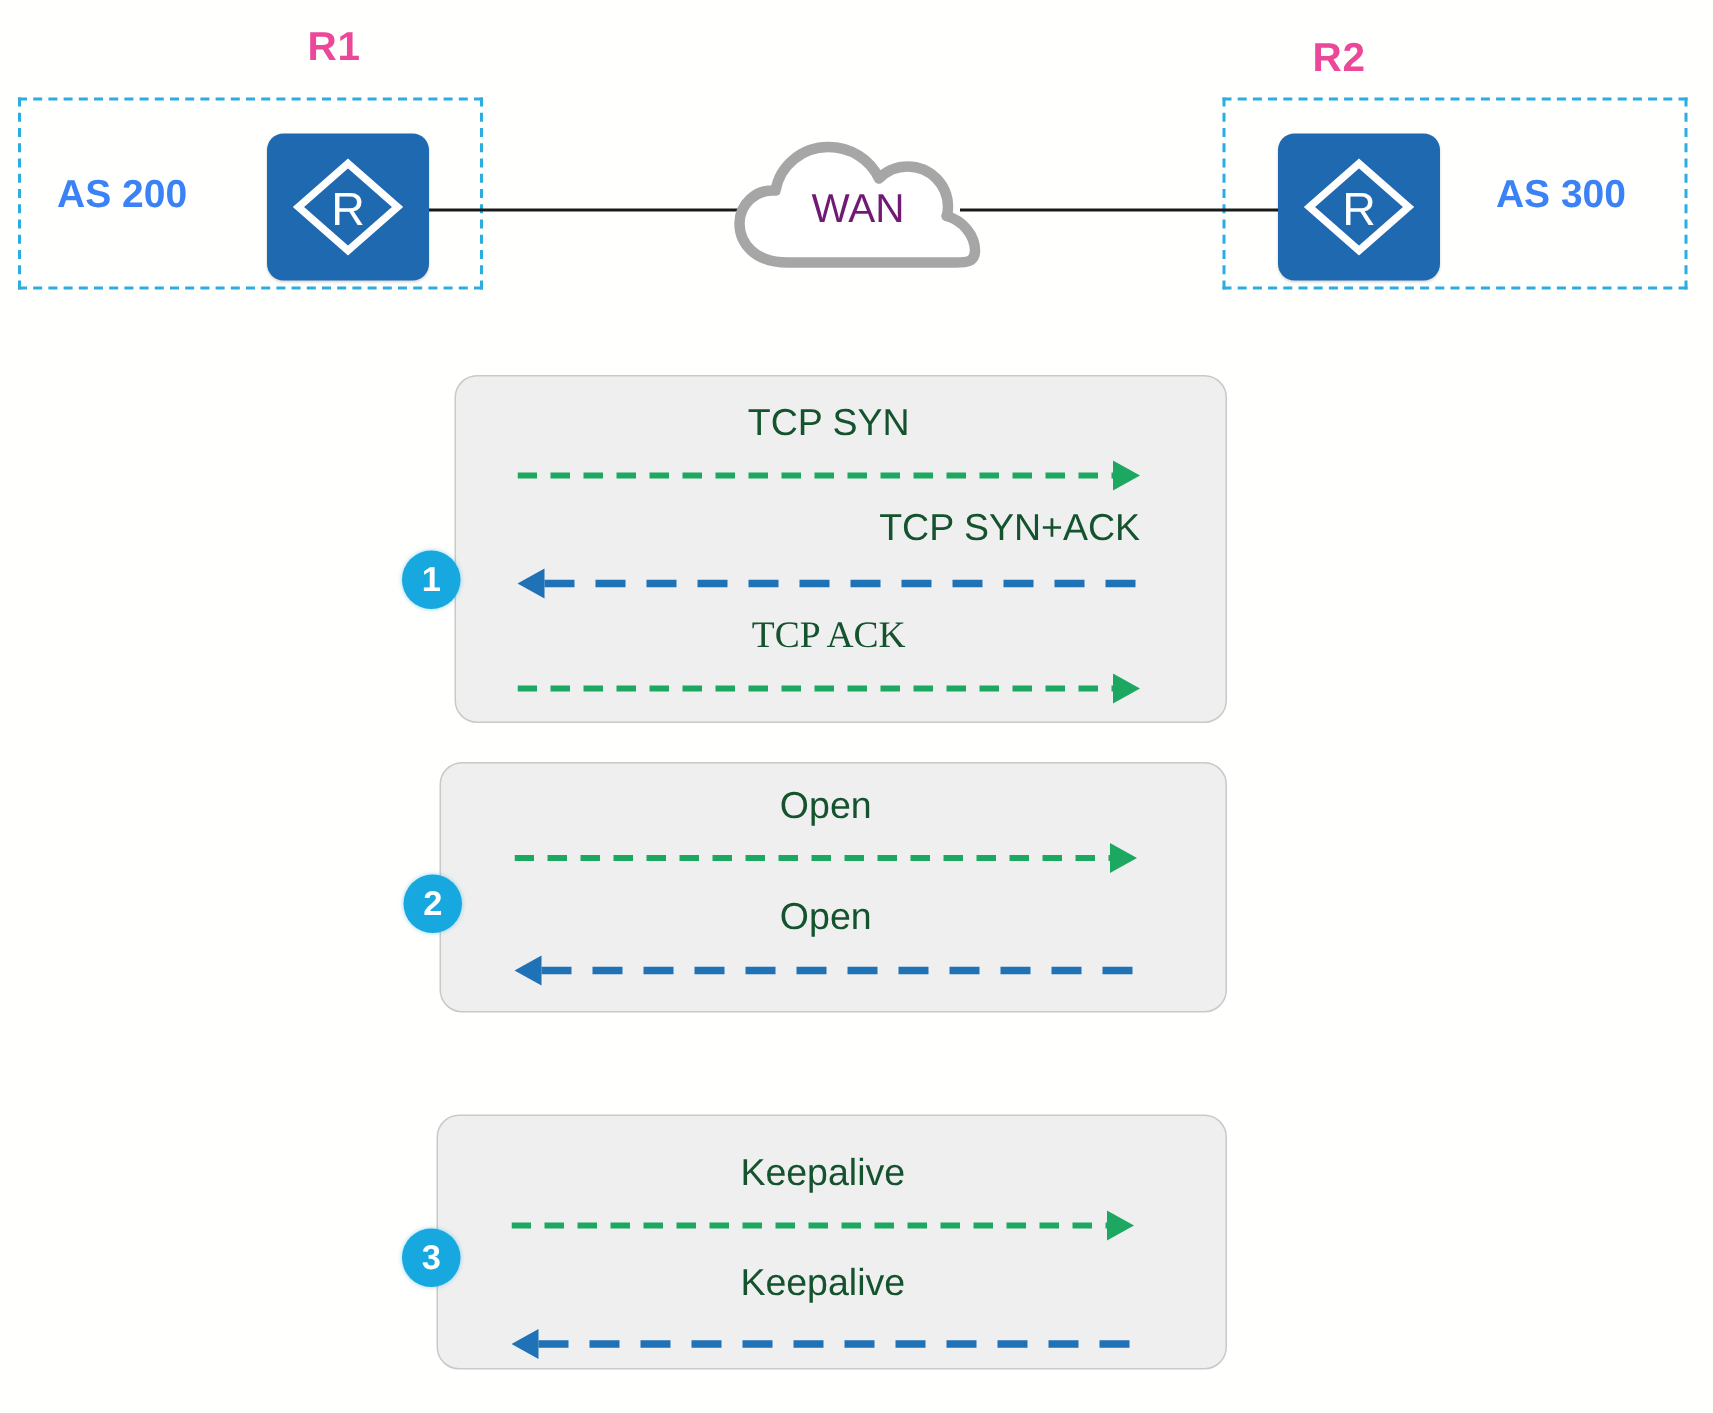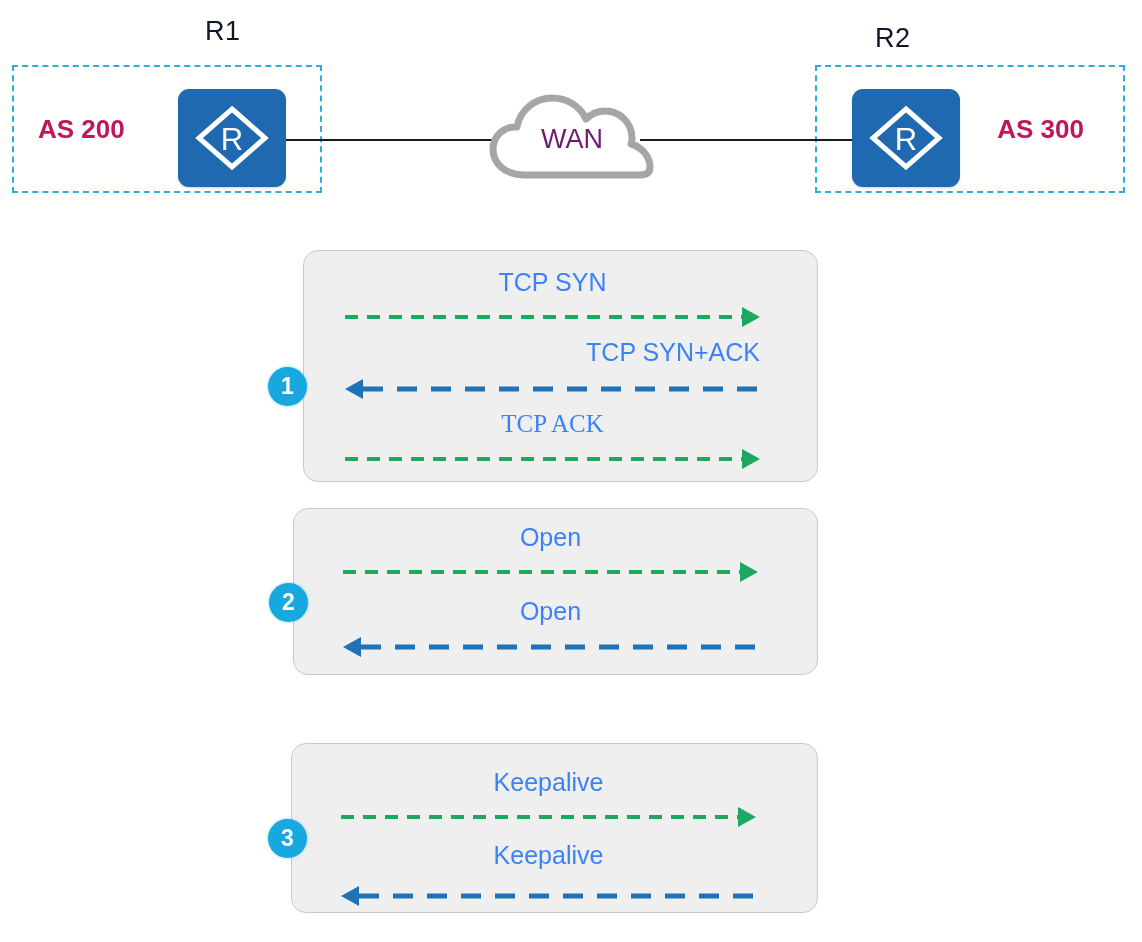--- a/index.html
+++ b/index.html
@@ -14,43 +14,43 @@
     font-family: "Liberation Sans", sans-serif;
     overflow: hidden;
   }
 
   
   #topology { position: absolute; left: 0; top: 0; width: 1142px; height: 215px; }
 
   .router-label {
     position: absolute;
     font-size: 27px;
-    font-weight: normal;
-    color: #0f172a;
+    font-weight: bold;
+    color: #ec4899;
     letter-spacing: 0.5px;
     white-space: nowrap;
   }
   #label-r1 { left: 205px; top: 16px; }
   #label-r2 { left: 875px; top: 23px; }
 
   .as-box {
     position: absolute;
     border: 2px dashed #2badE2;
     box-sizing: border-box;
     display: flex;
     align-items: center;
     background: transparent;
   }
   #as-box-left  { left: 12px;  top: 65px; width: 310px; height: 128px; justify-content: flex-start; }
   #as-box-right { left: 815px; top: 65px; width: 310px; height: 128px; justify-content: flex-end; }
 
   .as-label {
     font-size: 26px;
     font-weight: bold;
-    color: #be185d;
+    color: #3b82f6;
     white-space: nowrap;
   }
   #as-box-left  .as-label { margin-left: 24px; }
   #as-box-right .as-label { margin-right: 39px; }
 
   .router-icon {
     position: absolute;
     width: 108px;
     height: 98px;
     border-radius: 11px;
@@ -111,21 +111,21 @@
     box-shadow: 0 0 3px rgba(23,168,224,0.5);
   }
   #step-badge-1 { left: 268px; top: 367px; }
   #step-badge-2 { left: 269px; top: 583px; }
   #step-badge-3 { left: 268px; top: 819px; }
 
   
   .msg-label {
     position: absolute;
     font-size: 25px;
-    color: #3b82f6;
+    color: #14532d;
     text-align: center;
     white-space: nowrap;
   }
   .msg-arrow { position: absolute; height: 22px; }
 </style>
 </head>
 <body>
 
 <div id="topology">
 

